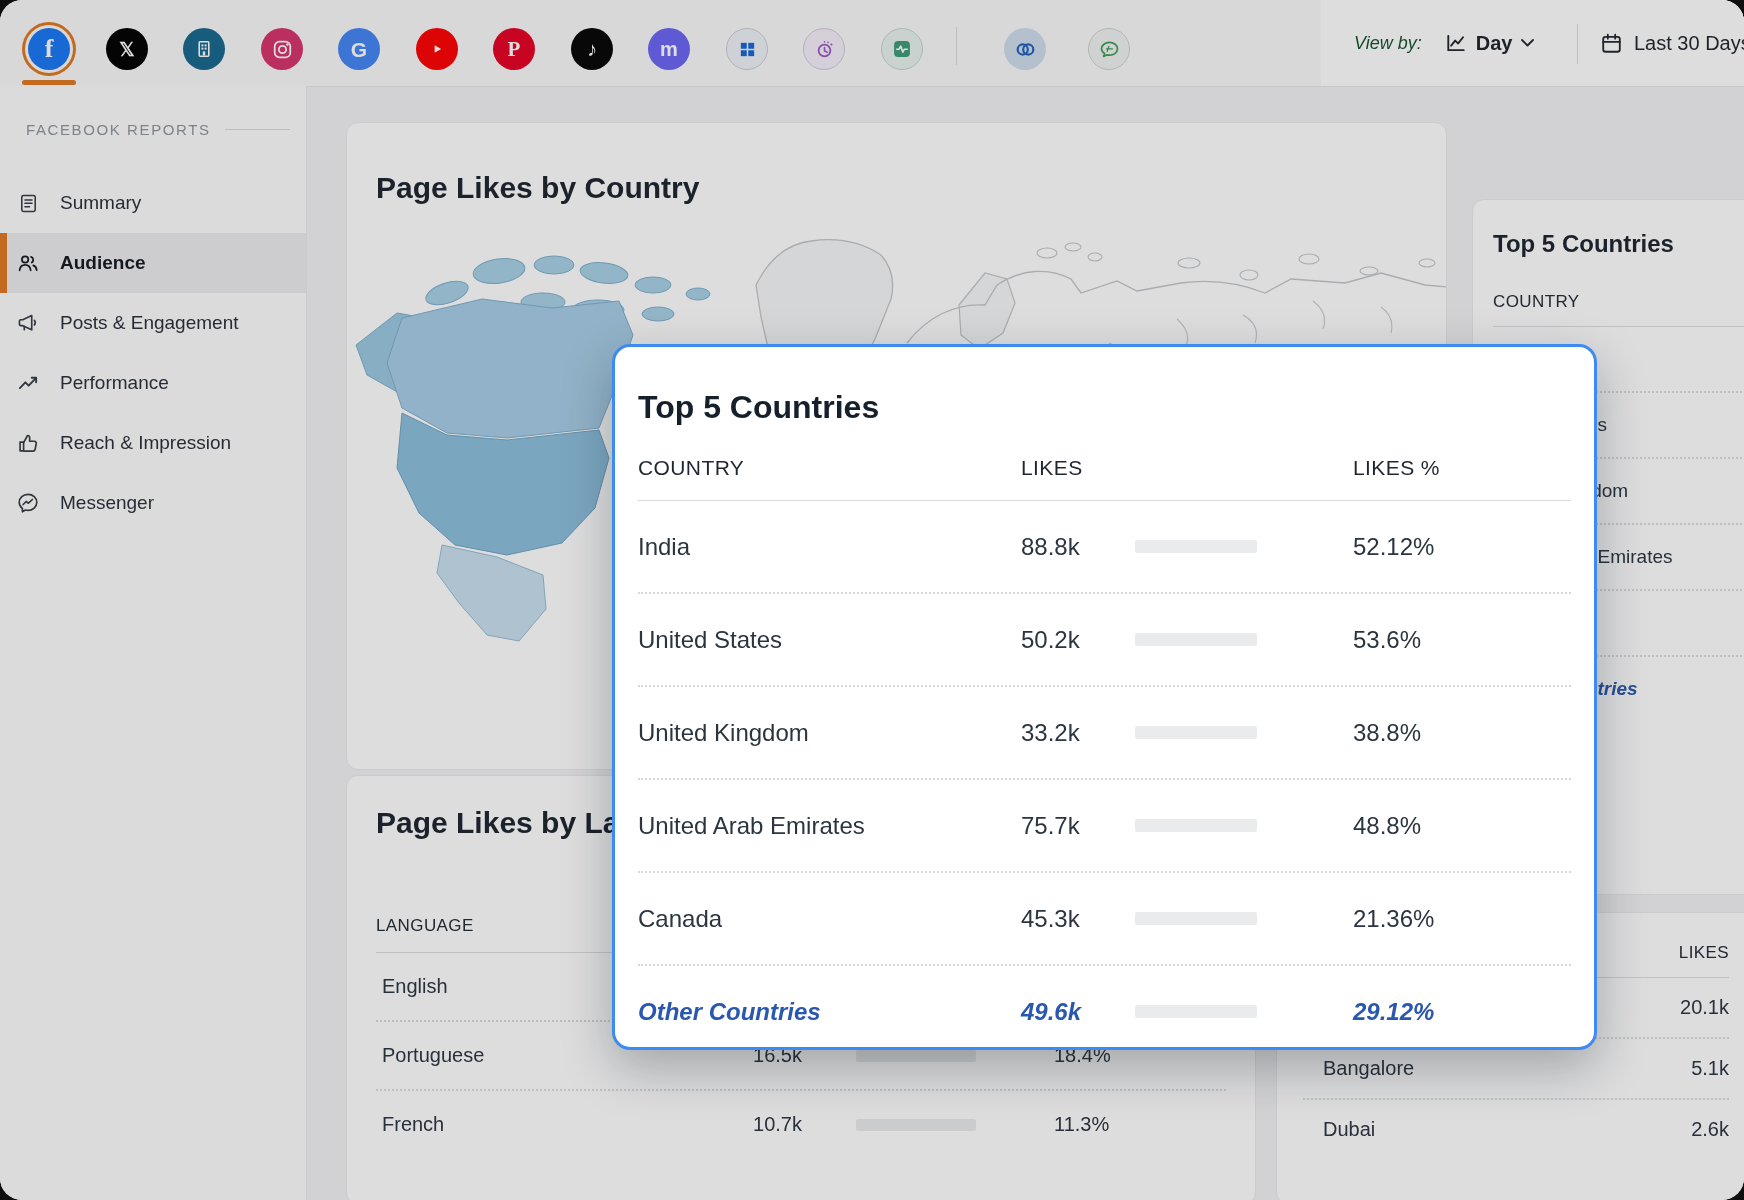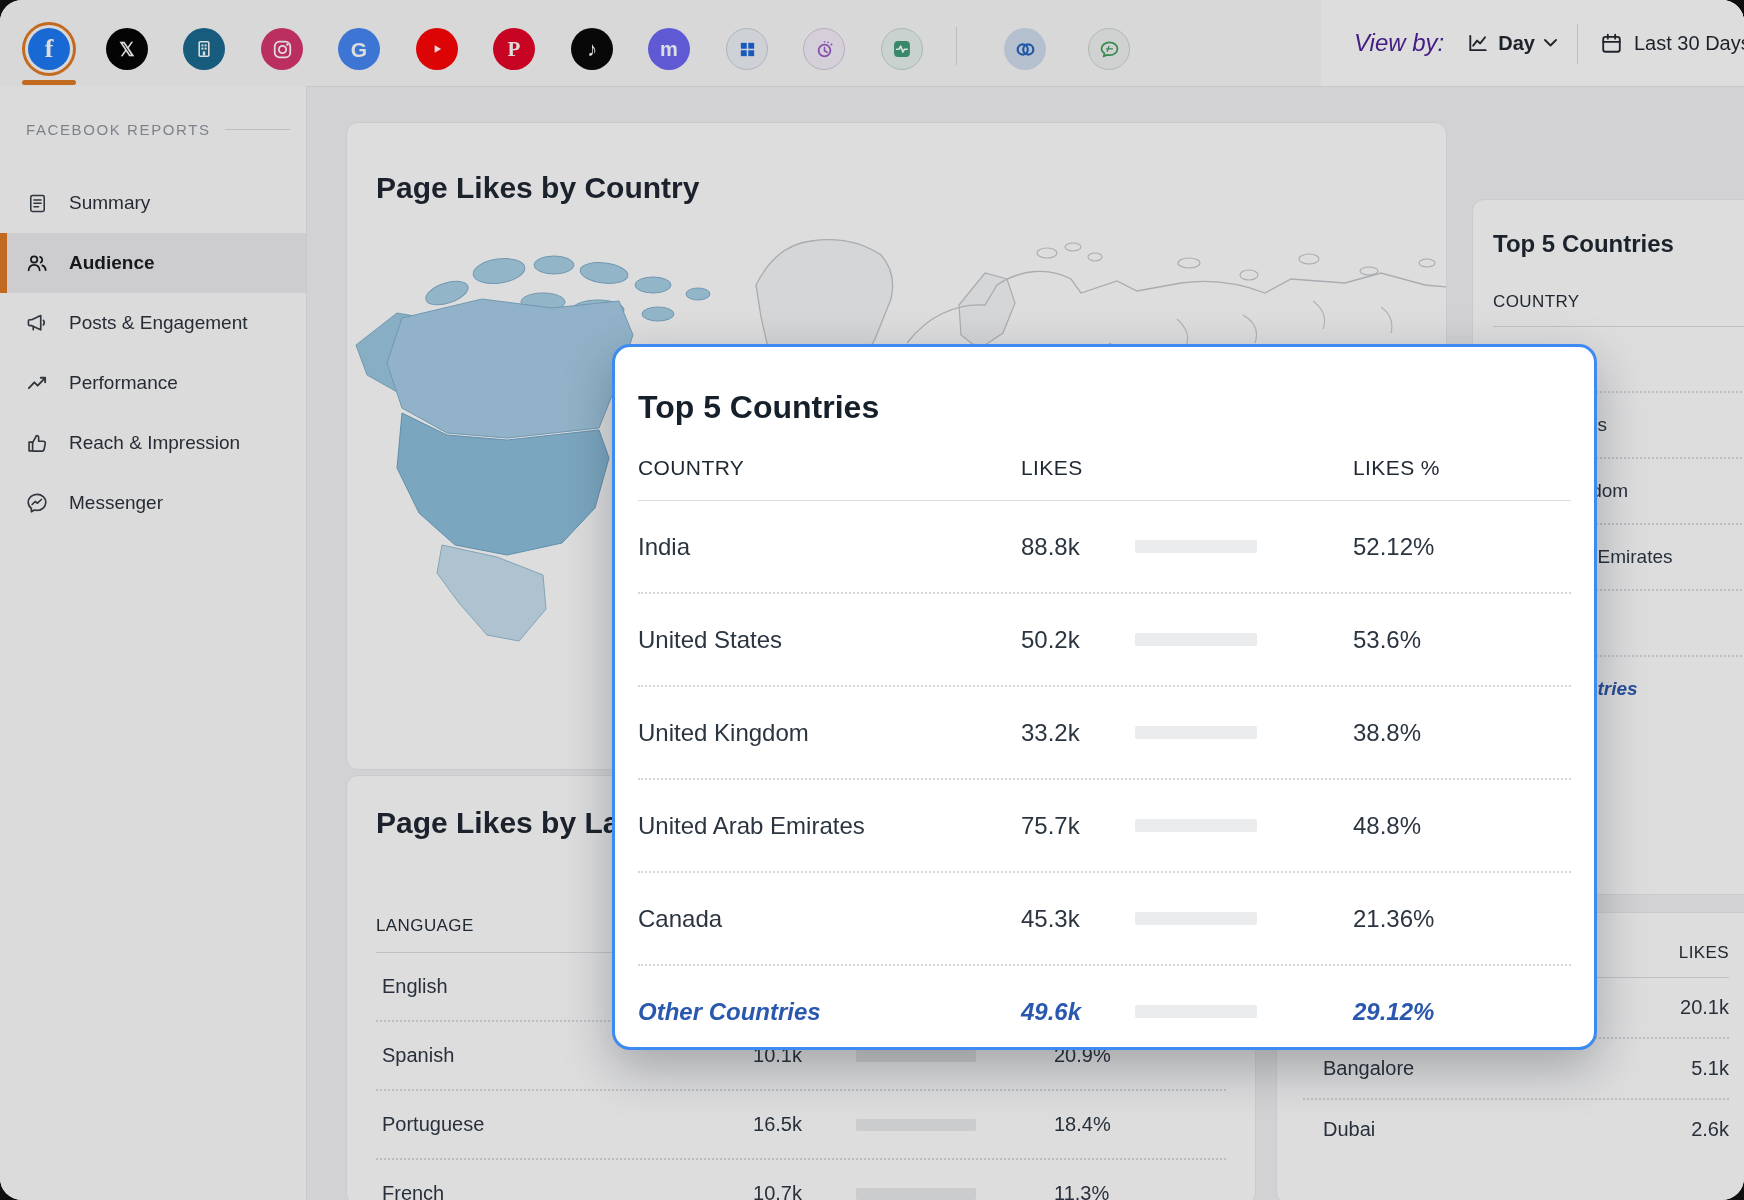--- a/index.html
+++ b/index.html
@@ -6,30 +6,30 @@
   .stage{position:relative;width:1744px;height:1200px;background:#f3f3f4;overflow:hidden;border-radius:22px;color:#273039;}
   
   .topbar{position:absolute;left:0;top:0;width:1744px;height:86px;background:#fafafa;border-bottom:1px solid #e6e7e9;z-index:2;}
   .tb-right{position:absolute;left:1321px;top:0;width:423px;height:86px;background:#ffffff;}
   .ch{position:absolute;top:28px;width:42px;height:42px;border-radius:50%;display:flex;align-items:center;justify-content:center;transform:translate(-50%,0);box-sizing:border-box;}
   .ch .glyph{font-weight:bold;color:#fff;line-height:1;}
   .ch.ring{box-shadow:0 0 0 3px #fafafa,0 0 0 6px #e0781f;}
   .underline{position:absolute;left:22px;top:80px;width:54px;height:5px;border-radius:3px;background:#e0781f;}
   .tb-divider{position:absolute;top:27px;width:1px;height:38px;background:#d9dbde;}
   .viewby{position:absolute;top:0;height:86px;display:flex;align-items:center;gap:9px;}
-  .vb-label{font-style:italic;color:#4c1d95;font-size:24px;}
+  .vb-label{font-style:italic;color:#14532d;font-size:18px;}
   .vb-value{font-size:20px;font-weight:600;color:#1e242b;}
   .tb-text{font-size:20px;color:#1e242b;white-space:nowrap;}
   
   .sidebar{position:absolute;left:0;top:86px;width:306px;height:1114px;background:#fdfdfd;border-right:1px solid #e8e9ea;z-index:2;}
   .sb-title{position:absolute;left:26px;top:35px;display:flex;align-items:center;gap:14px;width:264px;}
   .sb-title span{font-size:15px;letter-spacing:1.6px;color:#8f959b;white-space:nowrap;}
   .sb-title .rule{flex:1;height:1px;background:#d8dadc;}
   .nav{position:absolute;left:0;top:87px;width:306px;}
-  .nav-item{position:relative;height:60px;display:flex;align-items:center;gap:20px;padding-left:25px;cursor:pointer;box-sizing:border-box;}
+  .nav-item{position:relative;height:60px;display:flex;align-items:center;gap:20px;padding-left:16px;cursor:pointer;box-sizing:border-box;}
   .nav-item .ic{width:24px;height:24px;flex:0 0 24px;display:flex;align-items:center;justify-content:center;}
   .nav-item .lbl{font-size:19px;color:#2a3038;}
   .nav-item.active{background:#ededee;}
   .nav-item.active .lbl{font-weight:700;color:#15191e;}
   .nav-item.active::before{content:"";position:absolute;left:0;top:0;width:7px;height:60px;background:#e0781f;}
   
   .card{position:absolute;background:#fff;border:1px solid #e9eaec;border-radius:12px;box-sizing:border-box;z-index:1;}
   .card-title{font-size:30px;font-weight:700;color:#1c242e;}
   .col-head{font-size:17px;letter-spacing:.4px;color:#222b34;}
   .solid-rule{height:1px;background:#dcdfe2;}
@@ -334,26 +334,20 @@
     <div class="card-title">Page Likes by Language</div>
     <span class="col-head">LANGUAGE</span>
     <div class="solid-rule"></div>
     <div class="l-row">
       <span class="l-name">English</span>
       <span class="l-likes"></span>
       <span class="l-bar"><span class="fill" style="width: 0%;"></span></span>
       <span class="l-pct"></span>
     </div>
     <div class="l-row">
-      <span class="l-name">Spanish</span>
-      <span class="l-likes">10.1k</span>
-      <span class="l-bar"><span class="fill" style="width: 38%;"></span></span>
-      <span class="l-pct">20.9%</span>
-    </div>
-    <div class="l-row">
       <span class="l-name">Portuguese</span>
       <span class="l-likes">16.5k</span>
       <span class="l-bar"><span class="fill" style="width: 32%;"></span></span>
       <span class="l-pct">18.4%</span>
     </div>
     <div class="l-row">
       <span class="l-name">French</span>
       <span class="l-likes">10.7k</span>
       <span class="l-bar"><span class="fill" style="width: 20%;"></span></span>
       <span class="l-pct">11.3%</span>

